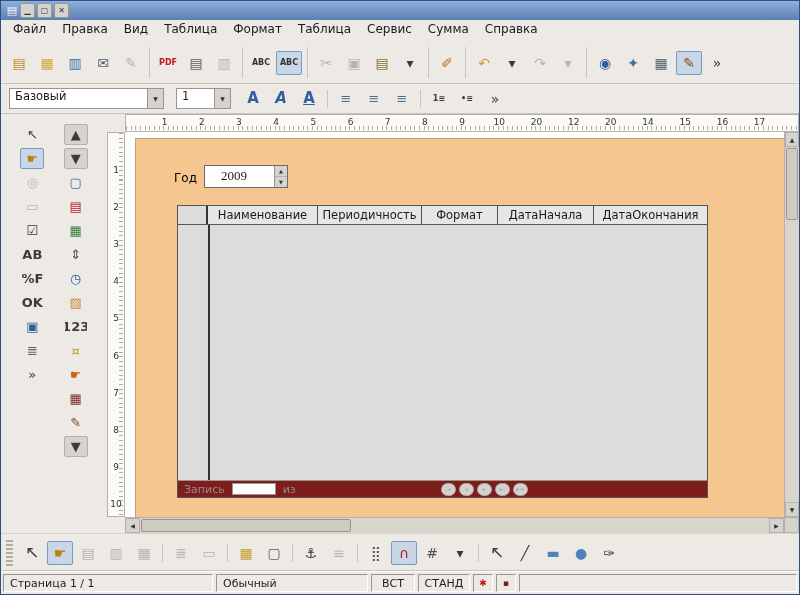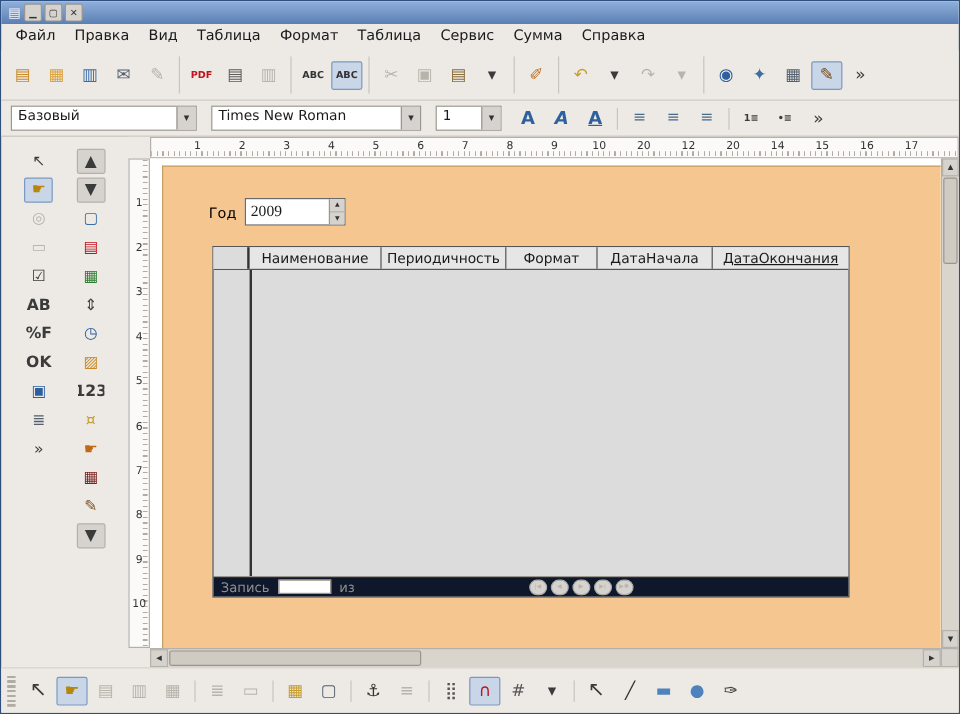--- a/index.html
+++ b/index.html
@@ -72,36 +72,36 @@
     background-size:4px 100%; background-position:11px 0; background-repeat:no-repeat;}
   .vnum{height:37.2px; flex:none; display:flex; align-items:center; justify-content:center;
     font-size:9px; color:#333;}
 
   .docview{flex:1; position:relative; background:#fff; overflow:hidden; min-width:0;}
   .form-bg{position:absolute; left:10px; top:6px; right:0; bottom:0; background:#f6c690;
     border-left:1px solid #c79e63; border-top:1px solid #c79e63;}
   .year-label{position:absolute; left:38px; top:32px; font-size:12px; color:#000;}
   .spinfield{position:absolute; left:68px; top:26px; width:84px; height:23px; background:#fff;
     border:1px solid #6b6b6b; display:flex;}
-  .spin-value{flex:1; font-family:"Liberation Serif",serif; font-size:13px; padding:2px 4px;}
+  .spin-value{flex:1; font-family:"Liberation Serif",serif; font-size:13px; padding:2px 16px;}
   .spin-btns{width:13px; flex:none; display:flex; flex-direction:column; border-left:1px solid #9a968e;}
   .sb{flex:1; background:#d6d3ce; font-size:5px; display:flex; align-items:center;
     justify-content:center; color:#333;}
   .sb + .sb{border-top:1px solid #b5b1a9;}
 
   .tablegrid{position:absolute; left:41px; top:66px; width:531px; height:293px;
     border:1px solid #555; background:#dcdcdc; display:flex; flex-direction:column;justify-content:space-between;}
   .tg-header{height:19px; flex:none; display:flex; background:#e6e6e6; border-bottom:1px solid #555;}
   .tg-sel{width:30px; flex:none; background:#dcdcdc; border-right:2px solid #333;}
   .tg-h{border-right:1px solid #555; font-size:11.5px; display:flex; align-items:center;
     justify-content:center; white-space:nowrap; overflow:hidden;}
-  .h0{width:110px;} .h1{width:104px;} .h2{width:76px;} .h3{width:96px;} .h4{flex:1; border-right:none;text-decoration:underline;}
+  .h0{width:110px;} .h1{width:104px;} .h2{width:76px;} .h3{width:96px;} .h4{flex:1; border-right:none;}
   .tg-body{flex:1; position:relative;}
   .tg-body::before{content:""; position:absolute; left:30px; top:0; bottom:0; width:2px; background:#333;}
-  .tg-nav{height:17px; flex:none; background:#0f172a; border-top:1px solid #9a968e;
+  .tg-nav{height:17px; flex:none; background:#7f1d1d; border-top:1px solid #9a968e;
     display:flex; align-items:center; padding-left:6px; gap:7px; font-size:11px; color:#8f8f8f;}
   .nav-input{width:44px; height:12px; background:#fff; border:1px solid #9a968e;}
   .nav-btns{margin-left:138px; display:flex; gap:3px;}
   .nav-btns .tbtn{width:15px; height:13px; margin:0; border-radius:7px; background:#d6d3ce;
     border:1px solid #aaa; font-size:5px;}
 
   .vscroll{width:15px; flex:none; background:#d9d5cd; border-left:1px solid #b5b1a9;
     display:flex; flex-direction:column;}
   .sc-btn{height:15px; flex:none; background:#d6d3ce; border:1px solid #b5b1a9; font-size:6px;
     display:flex; align-items:center; justify-content:center; color:#333;}
@@ -179,24 +179,20 @@
       <span class="tbtn" style="color: rgb(46, 95, 158);">◉</span>
       <span class="tbtn" style="color: rgb(58, 110, 165);">✦</span>
       <span class="tbtn" style="color: rgb(85, 96, 110);">▦</span>
       <span class="tbtn pressed" style="color: rgb(122, 79, 31);">✎</span>
       <span class="tbtn">»</span>
     </div>
 
   <div class="toolbar tb-format">
     <div class="combo c-style">
       <span class="combo-text">Базовый</span>
-      <span class="combo-btn">▼</span>
-    </div>
-    <div class="combo c-font">
-      <span class="combo-text">Times New Roman</span>
       <span class="combo-btn">▼</span>
     </div>
     <div class="combo c-size">
       <span class="combo-text">12</span>
       <span class="combo-btn">▼</span>
     </div>
     <div style="display:flex; align-items:center; flex:1; justify-content:flex-start;">
         <span class="tbtn fA">А</span>
         <span class="tbtn fI">А</span>
         <span class="tbtn fU">А</span>
@@ -365,14 +361,27 @@
         <span class="tbtn">▾</span>
         <span class="tsep"></span>
         <span class="tbtn big">↖</span>
         <span class="tbtn" style="color: rgb(51, 51, 51);">╱</span>
         <span class="tbtn" style="color: rgb(79, 129, 189);">▬</span>
         <span class="tbtn" style="color: rgb(79, 129, 189);">●</span>
         <span class="tbtn" style="color: rgb(51, 51, 51);">✑</span>
       </span>
   </div>
 
+  <div class="statusbar">
+    <span class="sseg w-page">Страница  1 / 1</span>
+    <span class="sseg w-style">Обычный</span>
+    <span class="sseg w-ins">ВСТ</span>
+    <span class="sseg w-sel">СТАНД</span>
+    <span class="sseg w-icon">
+        <span class="st-mod">✱</span>
+      </span>
+    <span class="sseg w-icon">
+        <span class="st-sig">▪</span>
+      </span>
+    <span class="sseg fill"></span>
+  </div>
 
 </div>
 
 </body></html>

